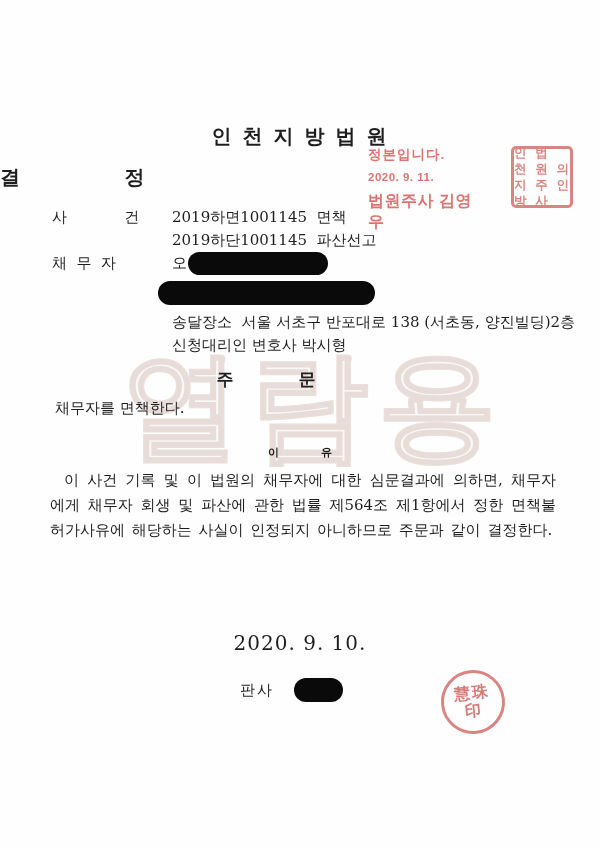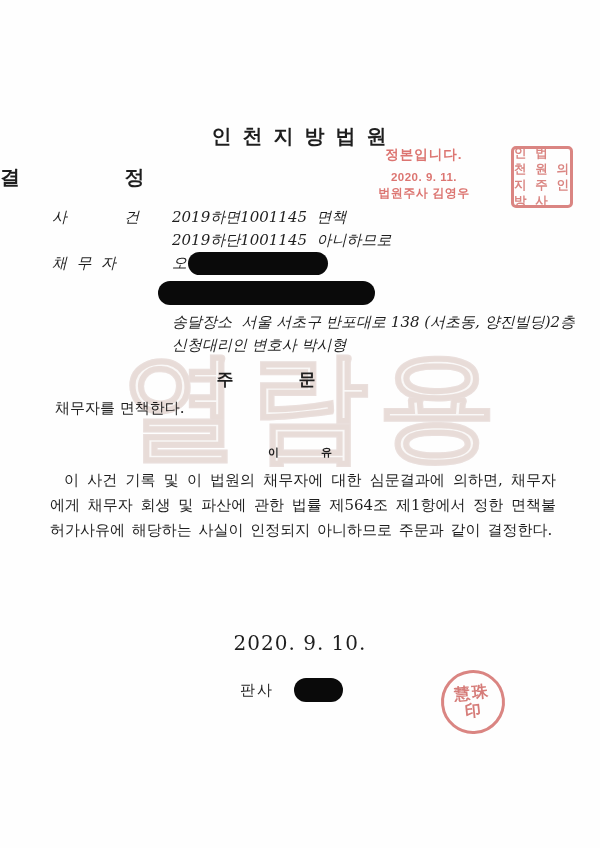--- a/index.html
+++ b/index.html
@@ -28,37 +28,37 @@
   .court-title{
     top:123px;left:0;width:600px;text-align:center;
     font-size:20px;font-weight:bold;letter-spacing:2px;
   }
   .decision-heading{
     top:164px;left:0;width:600px;text-align:left;
     font-size:20px;font-weight:bold;
   }
   
   .cert{
-    top:146px;left:368px;width:112px;text-align:center;
+    top:146px;left:368px;width:112px;text-align:left;
     color:#dc7571;font-family:"Liberation Sans","DejaVu Sans",sans-serif;
     font-weight:bold;
   }
   .cert-line1{font-size:13.5px;letter-spacing:1px;}
   .cert-date{font-size:11.5px;margin-top:7px;letter-spacing:0.5px;}
-  .cert-clerk{font-size:12px;margin-top:2px;letter-spacing:0.5px;}
+  .cert-clerk{font-size:16px;margin-top:8px;letter-spacing:0.5px;}
   .square-seal{
     top:146px;left:511px;width:56px;height:56px;
     border:3px solid #d4716d;border-radius:5px;
     display:flex;justify-content:center;align-items:center;
     color:#d4716d;font-weight:bold;font-size:12.5px;line-height:1.3;
     font-family:"Liberation Sans","DejaVu Sans",sans-serif;
     letter-spacing:1px;opacity:0.85;
   }
   
-  .case-block{top:206px;left:52px;width:505px;font-size:15px;font-style:italic;}
+  .case-block{top:206px;left:52px;width:505px;font-size:15px;}
   .case-row{display:flex;line-height:23px;}
   .case-row .lbl{width:120px;flex:0 0 120px;font-weight:normal;}
   .case-row .val{flex:1;}
   .row-bar{margin-top:6px;height:26px;}
   .row-addr{margin-top:4px;}
   .redact{
     display:inline-block;background:#0a0a0a;border-radius:12px;
     vertical-align:middle;
   }
   .bar-name{width:140px;height:23px;margin-left:1px;margin-top:-2px;}
@@ -107,21 +107,21 @@
     <div>의인</div>
   </div>
 
   <div class="abs case-block z1">
     <div class="case-row">
       <span class="lbl pre">사            건</span>
       <span class="val pre">2019하면1001145  면책</span>
     </div>
     <div class="case-row">
       <span class="lbl"></span>
-      <span class="val pre">2019하단1001145  아니하므로</span>
+      <span class="val pre">2019하단1001145  파산선고</span>
     </div>
     <div class="case-row">
       <span class="lbl pre">채  무  자</span>
       <span class="val">
         <span>오</span><span class="redact bar-name"></span>
       </span>
     </div>
     <div class="case-row row-bar">
       <span class="lbl"></span>
       <span class="val"><span class="redact bar-info"></span></span>

